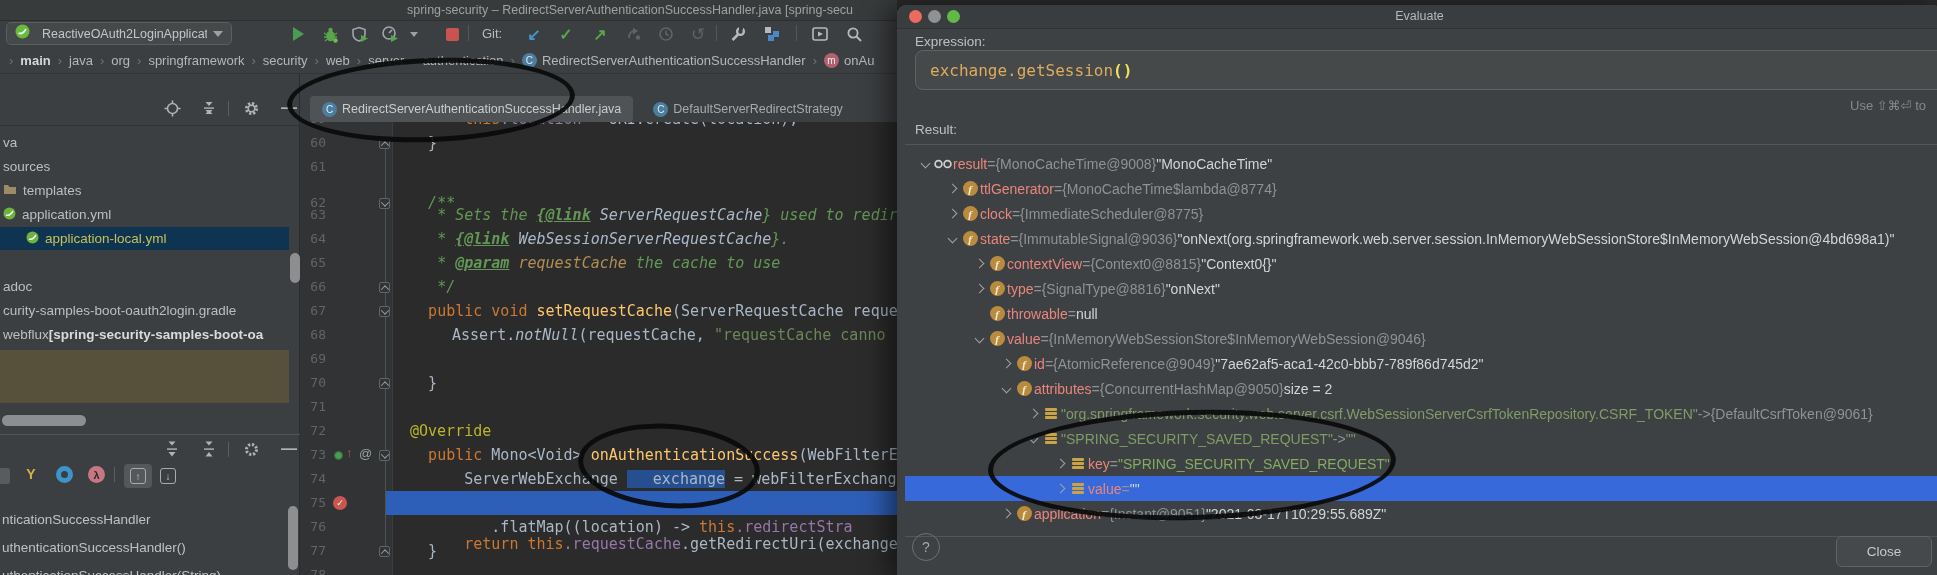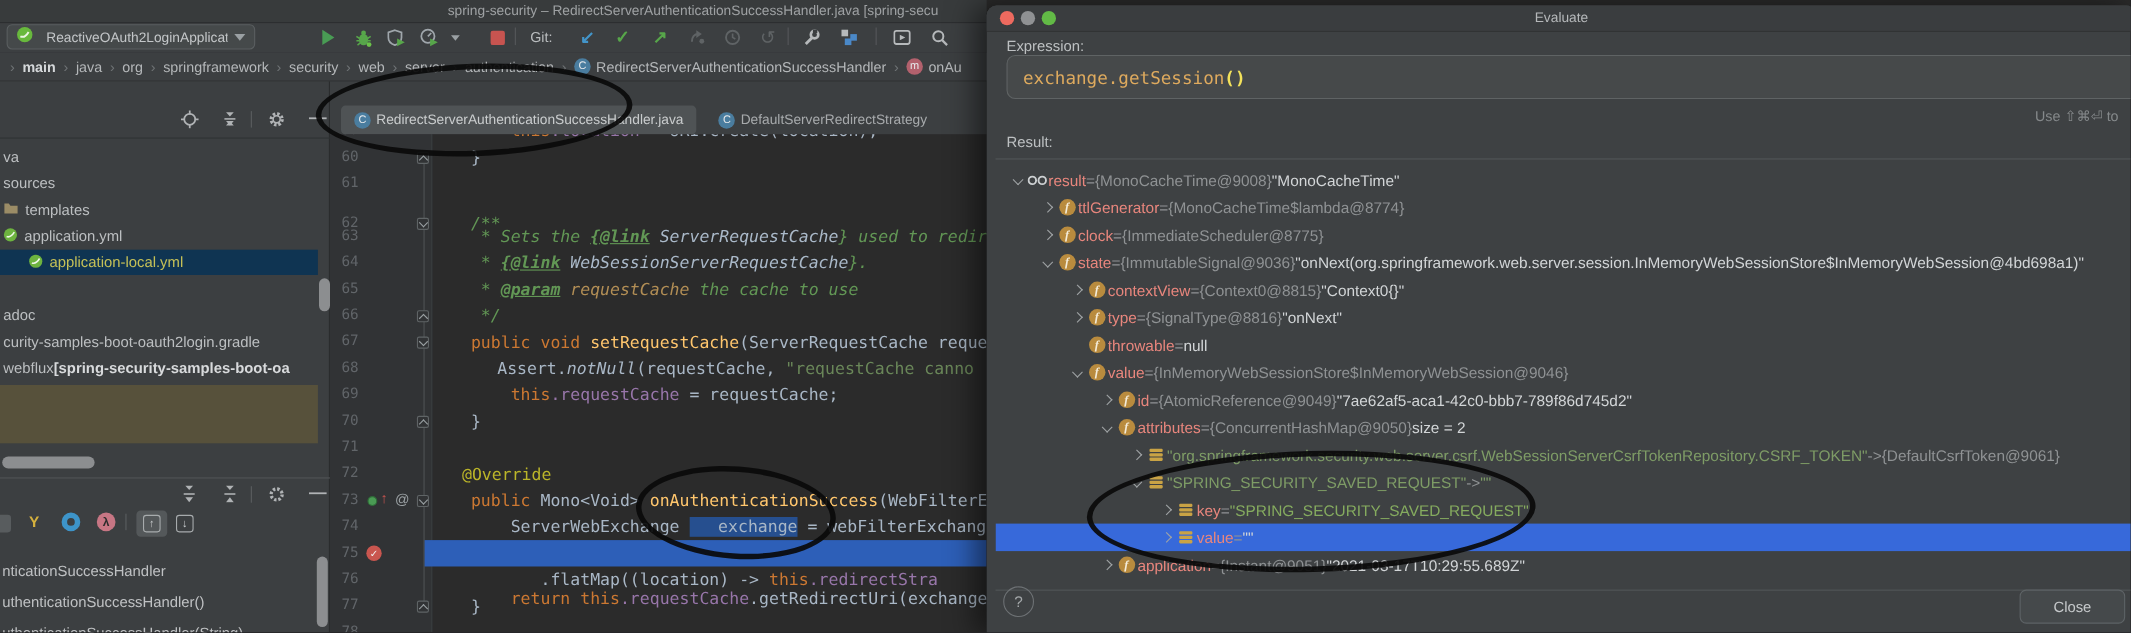--- a/index.html
+++ b/index.html
@@ -411,36 +411,35 @@
             <span class="chev down"></span>
           </span>
           <span class="lt" style="left: 128.12px;"><span class="kw">public void </span><span class="mth">setRequestCache</span><span class="def">(ServerRequestCache reque</span></span>
         </div>
         <div class="cline" style="top: 249px;">
           <span class="num">68</span>
           <span class="lt" style="left: 152px;"><span class="def">Assert.</span><span class="defi">notNull</span><span class="def">(requestCache, </span><span class="str">"requestCache canno</span></span>
         </div>
         <div class="cline" style="top: 273px;">
           <span class="num">69</span>
-          <span class="lt" style="left: 164.24px;"><span class="kw">this</span><span class="fld">.requestCache</span><span class="def"> = requestCache;</span></span>
         </div>
         <div class="cline" style="top: 297px;">
           <span class="num">70</span>
           <span class="fold">
             <span class="chev up"></span>
           </span>
           <span class="lt" style="left: 128.12px;"><span class="def">}</span></span>
         </div>
         <div class="cline" style="top: 321px;">
           <span class="num">71</span>
           <span class="lt" style="left: 92px;"></span>
         </div>
         <div class="cline" style="top: 345px; text-decoration: underline;">
           <span class="num">72</span>
-          <span class="lt" style="left: 120px;"><span class="ann">@Override</span></span>
+          <span class="lt" style="left: 110px;"><span class="ann">@Override</span></span>
         </div>
         <div class="cline" style="top: 369px;">
           <span class="num">73</span>
           <span class="ovr-dot"></span>
           <span class="ovr-arrow">↑</span>
           <span class="ovr-at">@</span>
           <span class="fold">
             <span class="chev down"></span>
           </span>
           <span class="lt" style="left: 128.12px;"><span class="kw">public </span><span class="def">Mono&lt;Void&gt; </span><span class="mth">onAuthenticationSuccess</span><span class="def">(WebFilterE</span></span>

